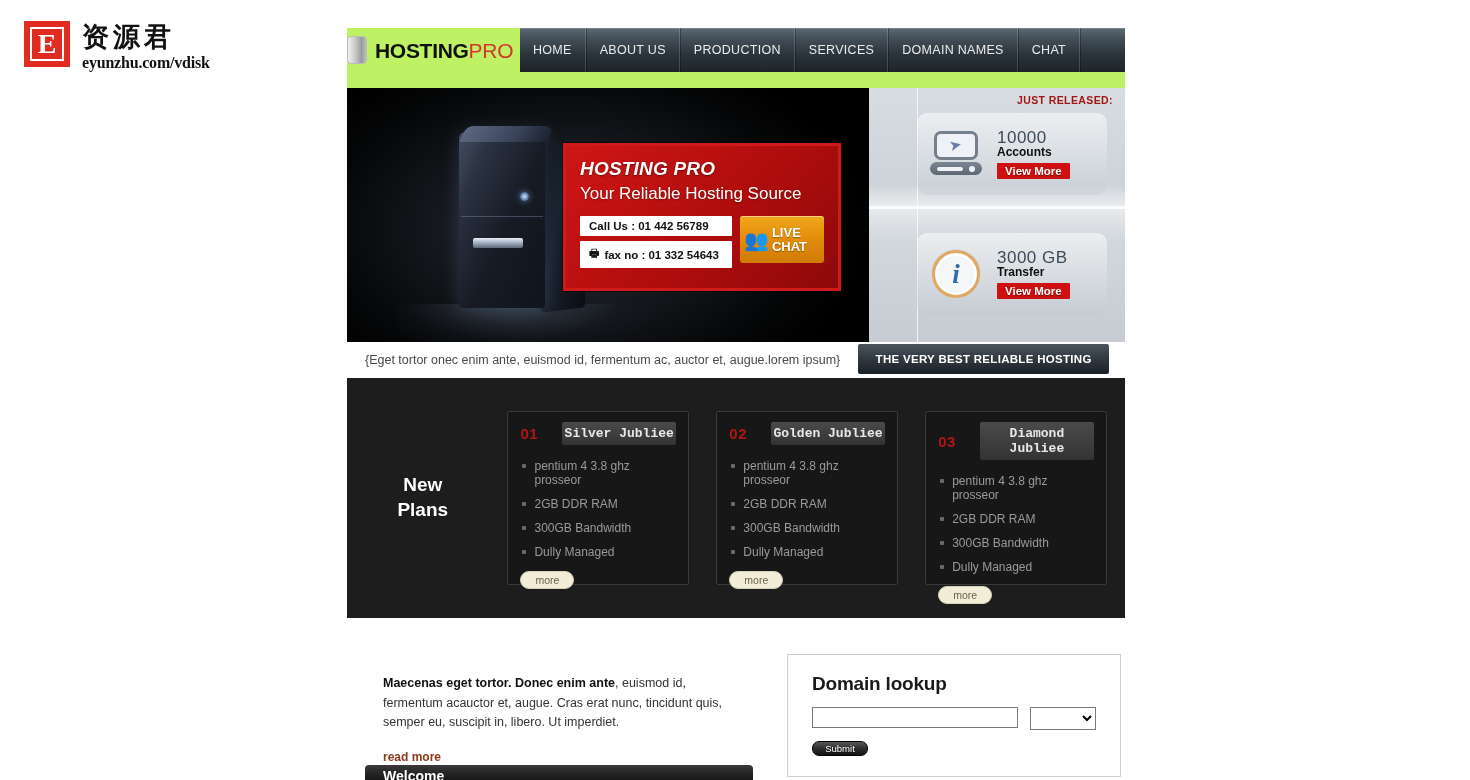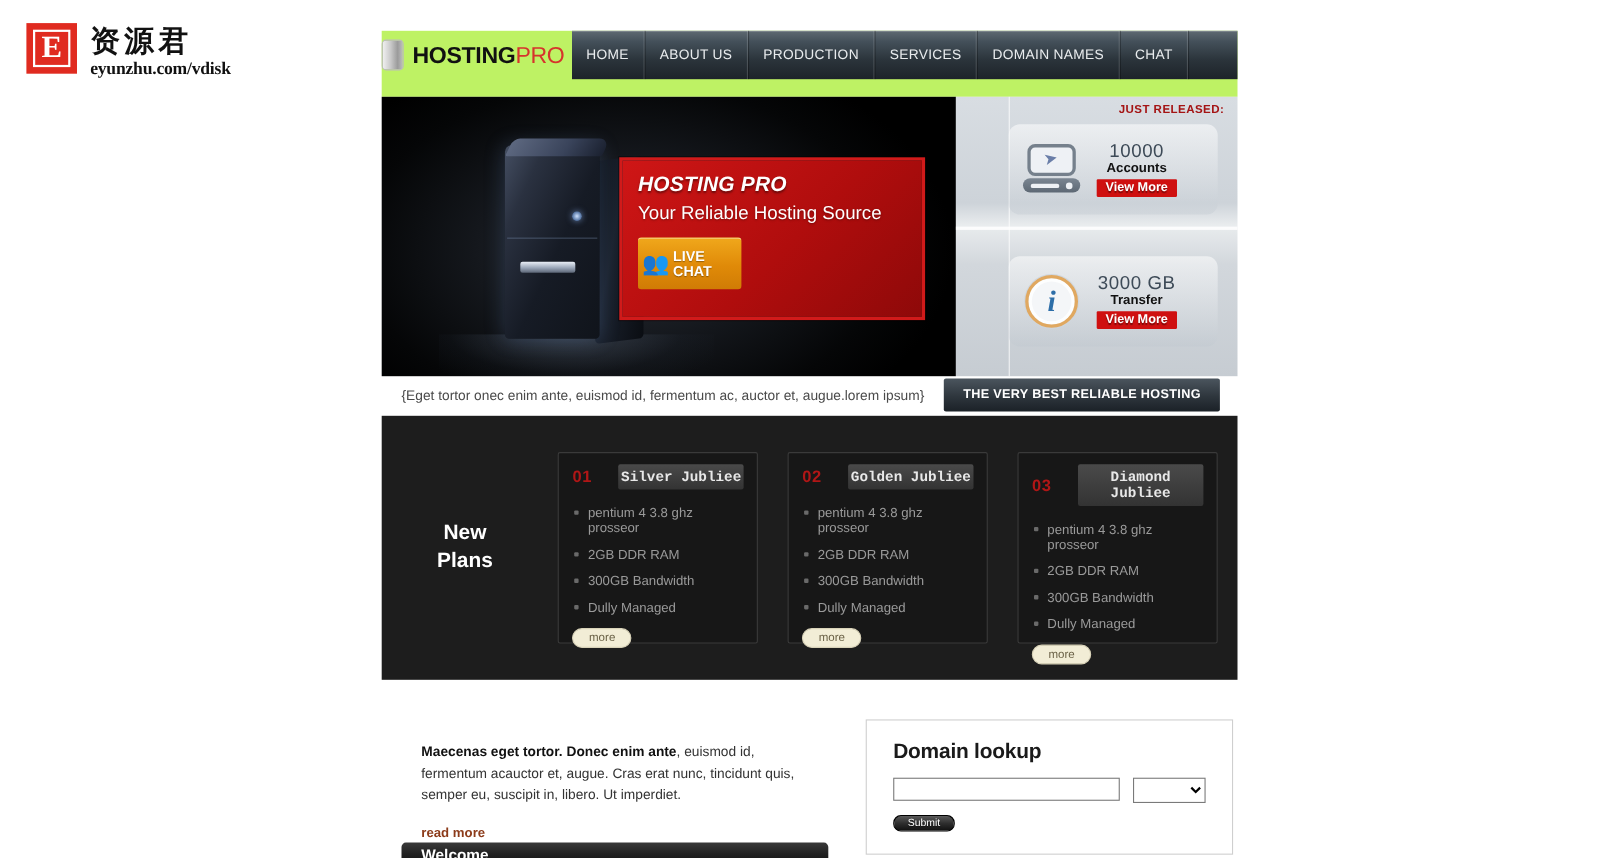--- a/index.html
+++ b/index.html
@@ -164,21 +164,21 @@
   .mon .dot{position:absolute;left:39px;top:35px;width:6px;height:6px;border-radius:50%;background:#eef1f5;}
   
   .info-ico{
     width:48px;height:48px;border-radius:50%;
     background:#f4f6f8;border:3px solid #e0a860;box-sizing:border-box;
     box-shadow:inset 0 0 0 3px #fdfefe, 0 0 0 1px #cfd6dd;
     display:flex;align-items:center;justify-content:center;
     font-family:"Liberation Serif",serif;font-style:italic;font-weight:bold;
     font-size:27px;color:#2d6ea8;line-height:1;
   }
-  .rel-txt{position:relative;padding-left:2px;text-align:center;}
+  .rel-txt{position:relative;padding-left:2px;}
   .rel-num{font-size:17px;color:#3d4a57;letter-spacing:.5px;line-height:1.1;}
   .rel-sub{font-size:12px;font-weight:bold;color:#111;line-height:1.1;margin-top:-1px;}
   .viewmore{
     margin-top:4px;display:inline-block;background:#cf1010;color:#fff;
     font-size:11.5px;font-weight:bold;padding:2px 8px;border-radius:1px;
     text-shadow:0 1px 1px rgba(0,0,0,.4);
   }
 
   
   #strip{height:36px;display:flex;align-items:stretch;background:#fff;}
@@ -306,20 +306,29 @@
         <div class="top"></div>
         <div class="seam"></div>
         <div class="drive"></div>
         <div class="pwr"></div>
       </div>
 
       <div id="promo">
         <h2>HOSTING PRO</h2>
         <h3>Your Reliable Hosting Source</h3>
         <div class="contacts">
+          <div class="lines">
+            <div class="pill">
+              <span>Call Us : 01 442 56789</span>
+            </div>
+            <div class="pill">
+              <span class="fax-ico">🖶</span>
+              <span>fax no : 01 332 54643</span>
+            </div>
+          </div>
           <div id="livechat">
             <span class="ppl">👥</span>
             <span class="lbl">
               <span>LIVE</span><br>
               <span>CHAT</span>
             </span>
           </div>
         </div>
       </div>
     </div>

